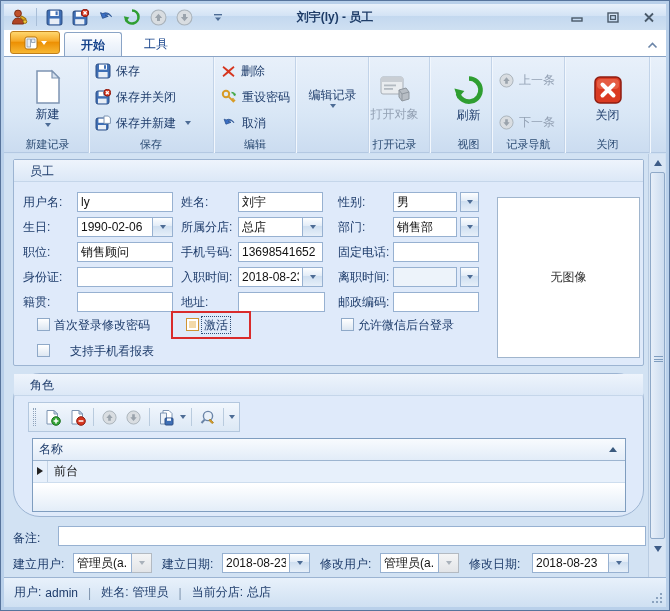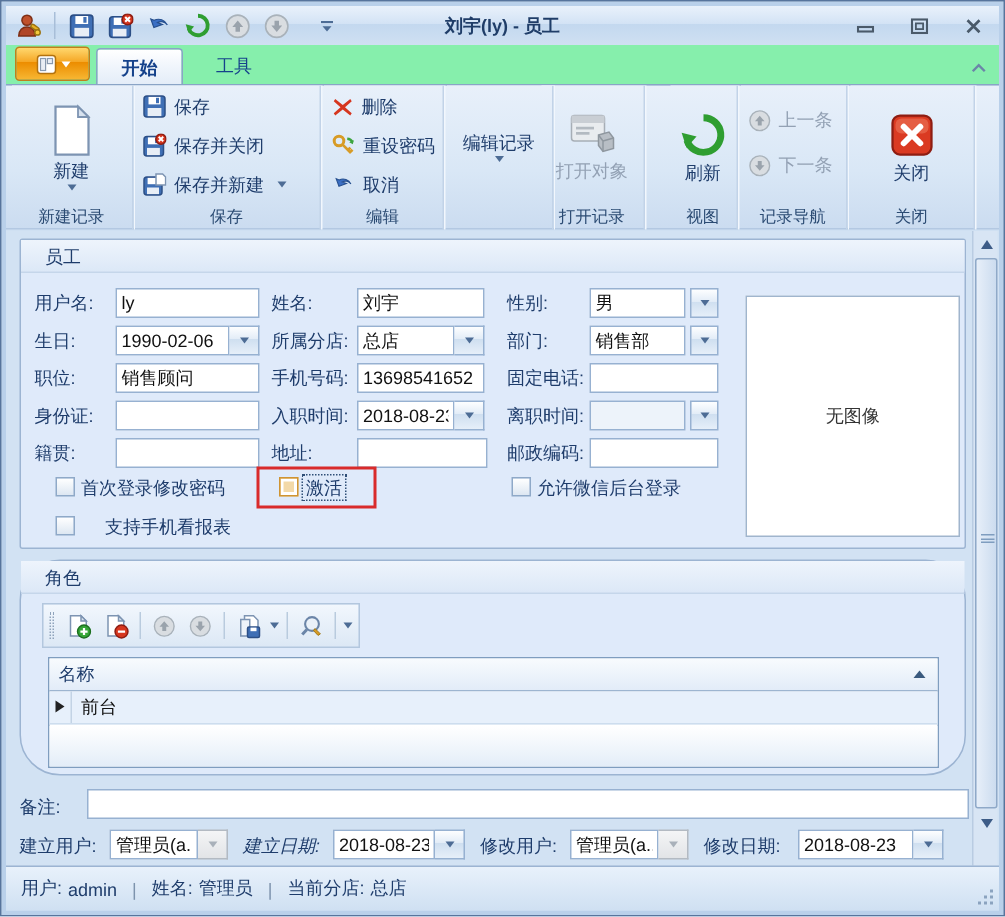--- a/index.html
+++ b/index.html
@@ -11,21 +11,21 @@
   .titlebar{position:absolute;left:3px;top:3px;right:3px;height:26px;
     background:linear-gradient(#e9f1fb,#d3e3f5 45%,#c3d8ef 46%,#cfe0f2);}
   .qat{position:absolute;left:4px;top:2px;display:flex;align-items:center;gap:4px;}
   .qbtn{width:22px;height:22px;display:flex;align-items:center;justify-content:center;}
   .qsep{width:1px;height:18px;background:#a8bed8;margin:0 2px;}
   .title{position:absolute;left:0;right:0;top:5px;text-align:center;color:#1f3d68;font-weight:bold;}
   .winctl{position:absolute;right:6px;top:4px;display:flex;gap:14px;}
   .wbtn{width:22px;height:18px;display:flex;align-items:center;justify-content:center;}
 
   
-  .tabrow{position:absolute;left:3px;top:29px;right:3px;height:26px;background:#86efac;}
+  .tabrow{position:absolute;left:3px;top:29px;right:3px;height:26px;background:#ffffff;}
   .appmenu{position:absolute;left:6px;top:1px;width:50px;height:23px;border:1px solid #c07f1a;border-radius:3px;
     background:linear-gradient(#ffd76e,#f5a623 45%,#ec8d00 46%,#f7b733);display:flex;align-items:center;justify-content:center;gap:3px;}
   .tab{position:absolute;top:2px;height:24px;line-height:24px;padding:0 16px;color:#15428b;}
   .tab.active{background:linear-gradient(#ffffff,#f0f5fc 50%,#e4edf8);border:1px solid #8aa4c6;border-bottom:none;
     border-radius:3px 3px 0 0;font-weight:bold;}
   .chevup{position:absolute;right:8px;top:8px;}
 
   
   .ribbon{position:absolute;left:3px;top:55px;right:3px;height:97px;border-top:1px solid #8aa4c6;
     background:linear-gradient(#e8f0fa,#d9e7f6 60%,#cbdcf0);border-bottom:1px solid #b3c8e2;}
@@ -312,21 +312,21 @@
         <svg width="32" height="32" viewBox="0 0 18 18">
             <path d="M9 2.5 A6.5 6.5 0 1 1 2.8 11" fill="none" stroke="#2f9e31" stroke-width="2.6"></path>
             <path d="M0.8 8.2 L6.4 9.6 L2.6 13.8 Z" fill="#2f9e31"></path>
           </svg>
         <span class="blabel">刷新</span>
       </div>
       <div class="rg-cap">视图</div>
     </div>
 
     <div class="rg" style="left:489px;width:72px;">
-      <div class="smallcol" style="top:12px;gap:8px;">
+      <div class="smallcol" style="top:12px;gap:20px;">
         <div class="srow disab">
           <svg width="15" height="15" viewBox="0 0 16 16">
               <circle cx="8" cy="8" r="7" fill="#d9dde1" stroke="#a9b2ba"></circle>
               <path d="M8 4.4 L11.4 8.4 L9.4 8.4 L9.4 11.4 L6.6 11.4 L6.6 8.4 L4.6 8.4 Z" fill="#9aa3ac"></path>
             </svg>
           <span>上一条</span>
         </div>
         <div class="srow disab">
           <svg width="15" height="15" viewBox="0 0 16 16">
               <circle cx="8" cy="8" r="7" fill="#d9dde1" stroke="#a9b2ba"></circle>
@@ -528,21 +528,21 @@
     <span class="lbl" style="left:9px;top:374px;">备注:</span>
     <input class="tbx" style="left: 54px; top: 372px; width: 588px;" readonly="" value="">
 
     <span class="lbl" style="left:9px;top:400px;">建立用户:</span>
     <div class="combo" style="left:69px;top:399px;width:79px;">
       <input readonly="" value="管理员(a..." style="">
       <span class="cbtn gray">
           <span class="caret dis"></span>
         </span>
     </div>
-    <span class="lbl" style="left:158px;top:400px;font-style:italic;">建立日期:</span>
+    <span class="lbl" style="left:158px;top:400px;">建立日期:</span>
     <div class="combo" style="left:218px;top:399px;width:88px;">
       <input readonly="" value="2018-08-23" style="">
       <span class="cbtn">
           <span class="caret"></span>
         </span>
     </div>
     <span class="lbl" style="left:316px;top:400px;">修改用户:</span>
     <div class="combo" style="left:376px;top:399px;width:79px;">
       <input readonly="" value="管理员(a..." style="">
       <span class="cbtn gray">

